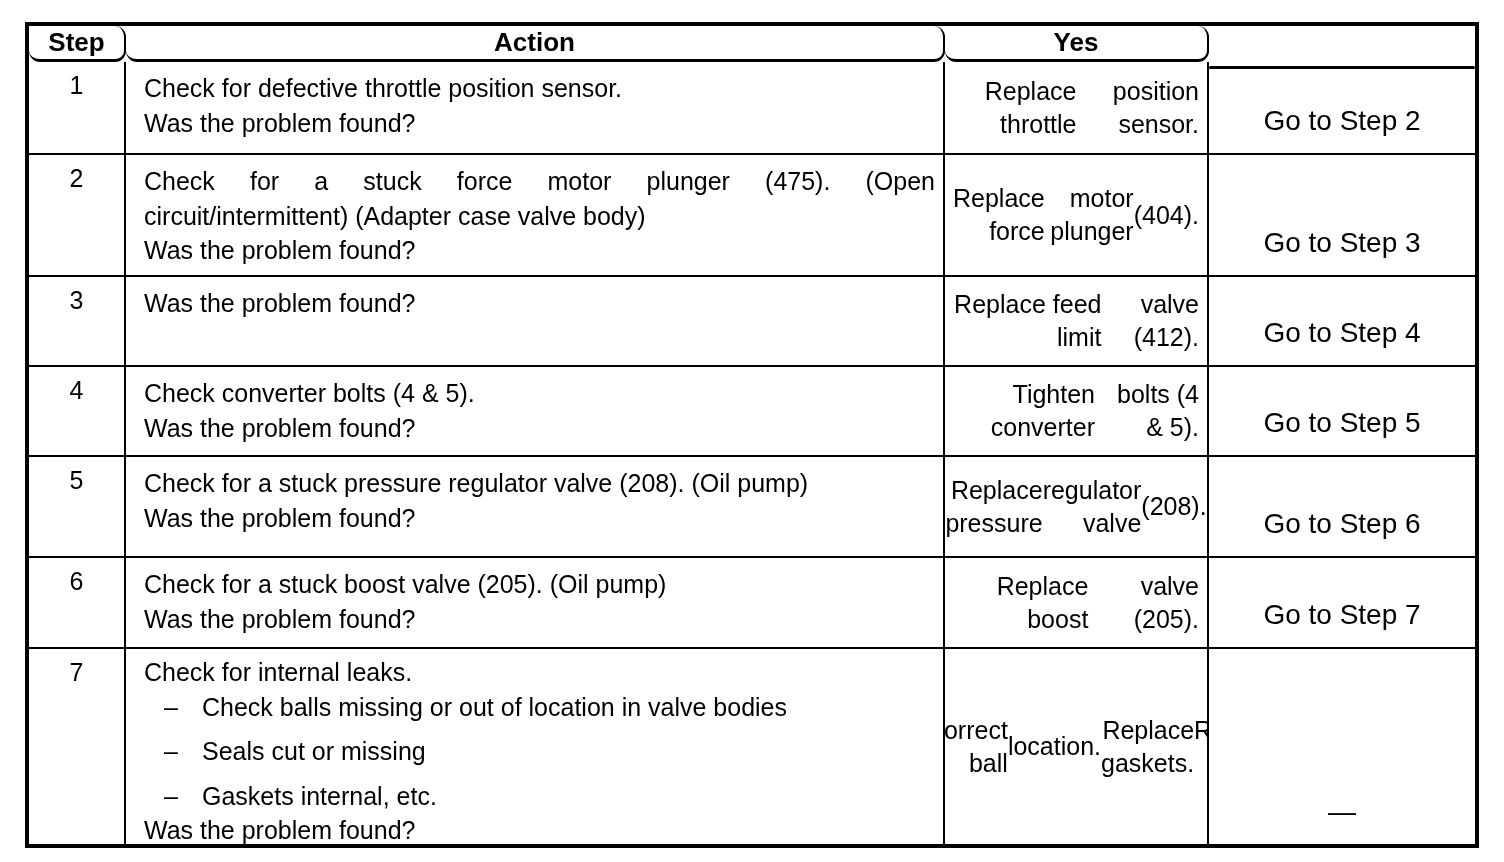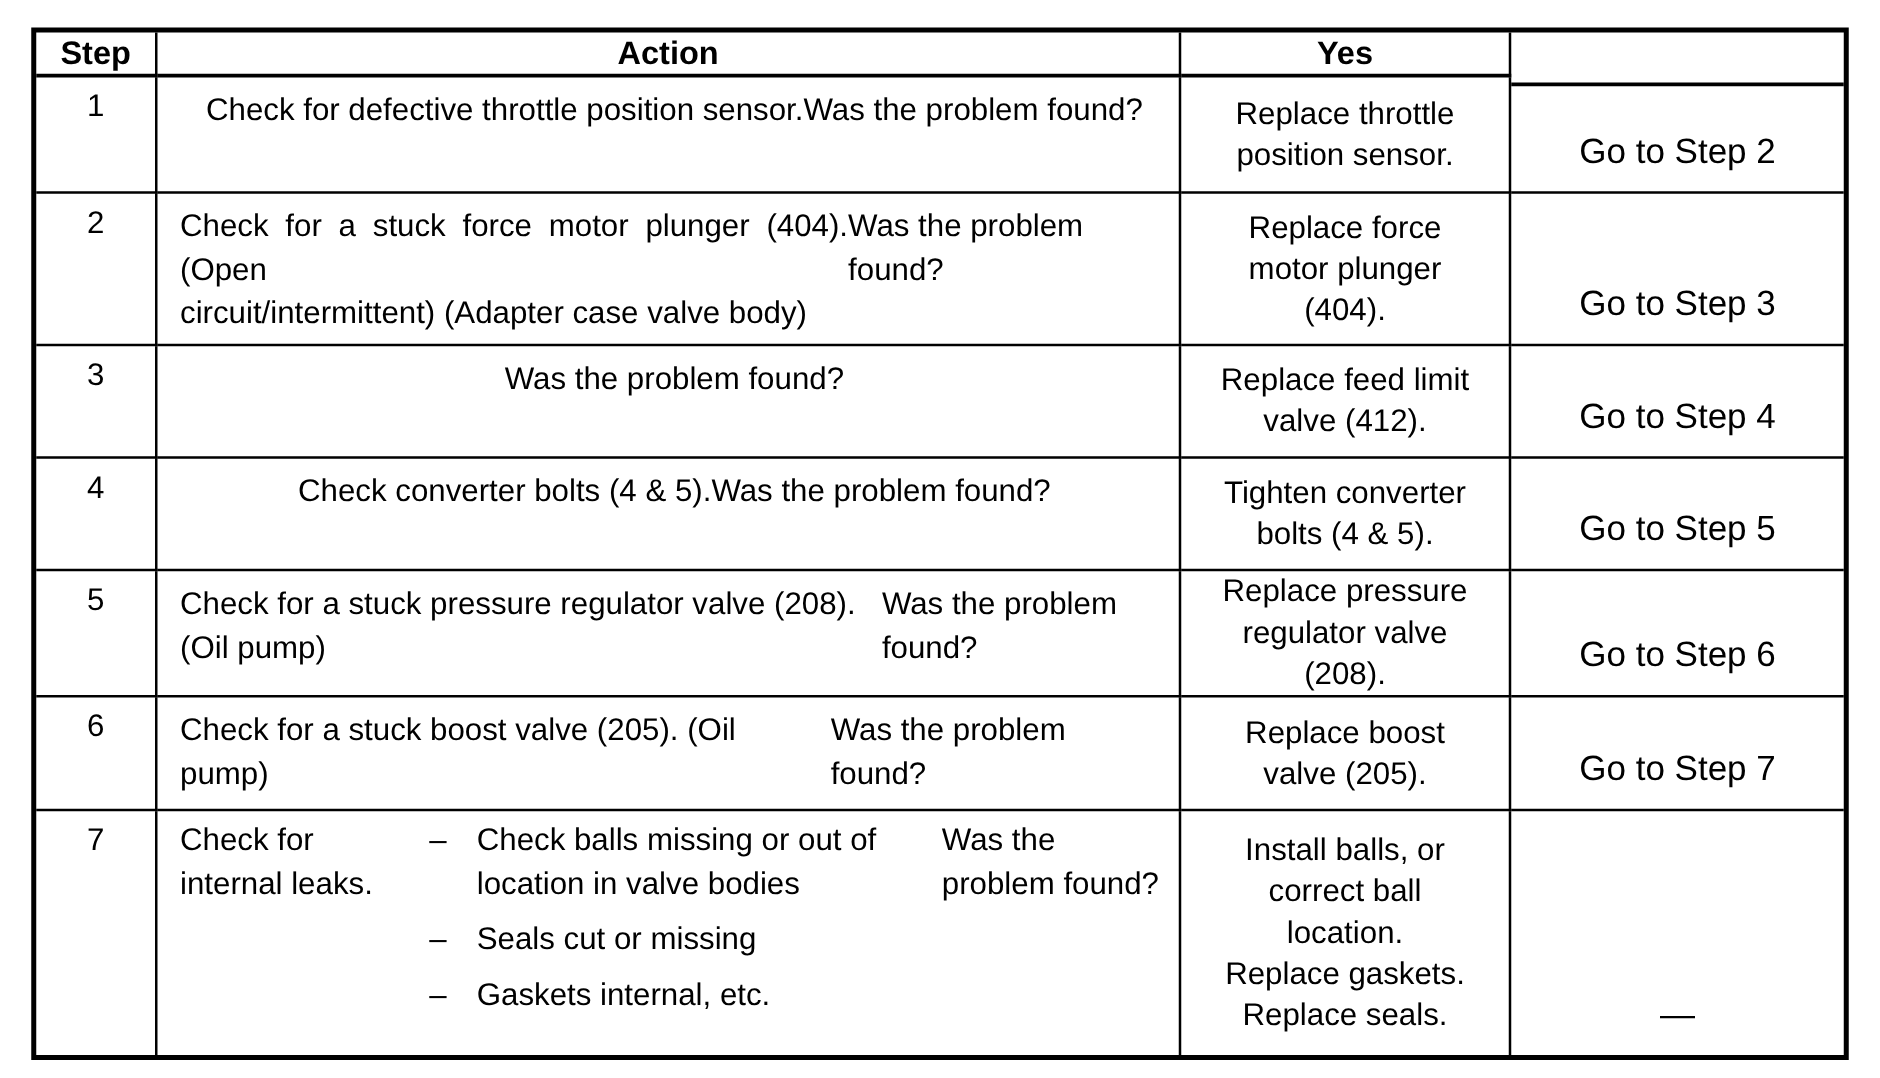--- a/index.html
+++ b/index.html
@@ -30,47 +30,49 @@
   }
   .nr { border-right: none; margin-top: 40px; }
   .nb { border-bottom: none; }
   .head {
     display: flex;
     align-items: center;
     justify-content: center;
     font-weight: bold;
     font-size: 26px;
     border-bottom: 3px solid #000;
+    border-radius: 11px;
   }
   .stepc {
     display: flex;
     justify-content: center;
     align-items: flex-start;
     padding-top: 9px;
     font-size: 25px;
   }
   .actc {
     display: flex;
-    justify-content: center;
+    flex-direction: column;
+    justify-content: flex-start;
     padding: 9px 8px 13px 18px;
     font-size: 25px;
     line-height: 1.38;
   }
   .actc7 { padding: 6px 8px 10px 18px; }
   .justify-line {
     text-align: justify;
     text-align-last: justify;
   }
   .tight { letter-spacing: -0.45px; }
   .yesc {
     display: flex;
-    flex-direction: column;
+    flex-direction: row;
     justify-content: center;
     align-items: center;
-    text-align: left;
+    text-align: right;
     font-size: 25px;
     line-height: 1.32;
     padding: 4px 8px;
   }
   .noc {
     display: flex;
     align-items: flex-end;
     justify-content: center;
     font-size: 28px;
     padding-bottom: 16px;
@@ -123,21 +125,21 @@
   </div>
   <div class="c noc nr">
       <span>Go to Step 2</span>
     </div>
 
   <div class="c stepc">
       <span>2</span>
     </div>
   <div class="c actc">
     <div>
-      <div class="justify-line">Check for a stuck force motor plunger (404). (Open</div>
+      <div class="justify-line">Check for a stuck force motor plunger (475). (Open</div>
       <div>circuit/intermittent) (Adapter case valve body)</div>
     </div>
     <div>Was the problem found?</div>
   </div>
   <div class="c yesc">
     <div>Replace force</div>
     <div>motor plunger</div>
     <div>(404).</div>
   </div>
   <div class="c noc nr">

